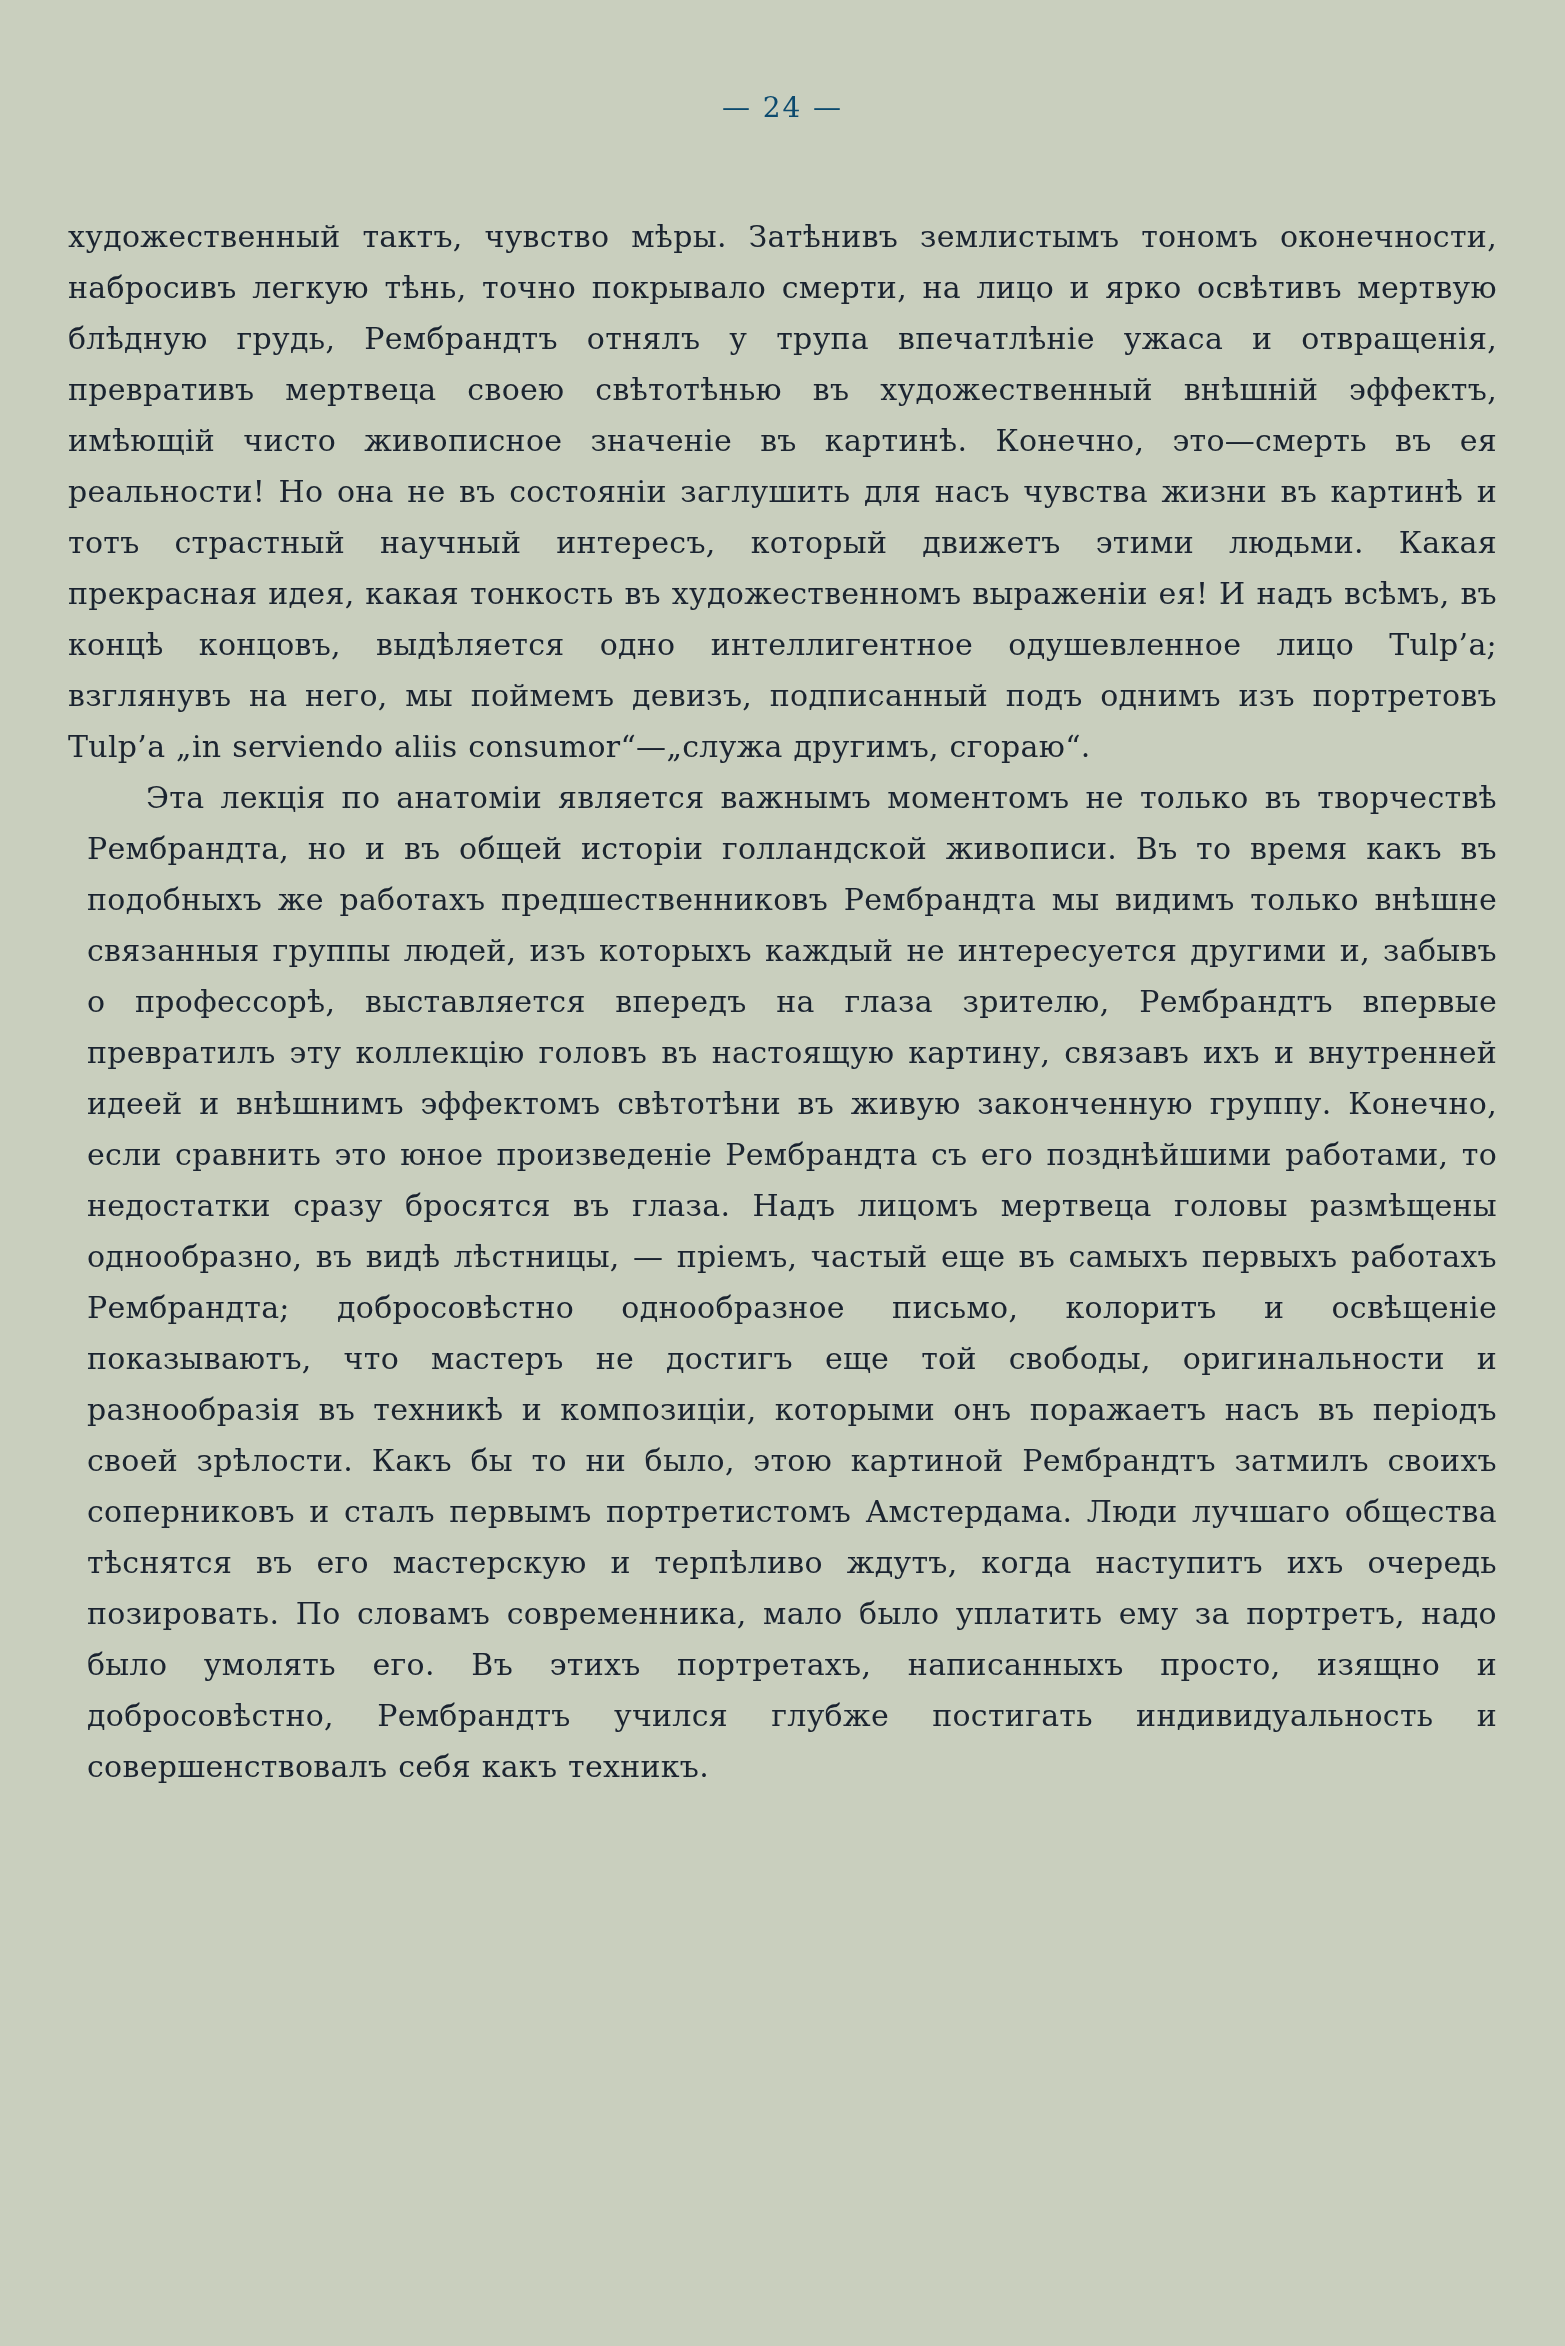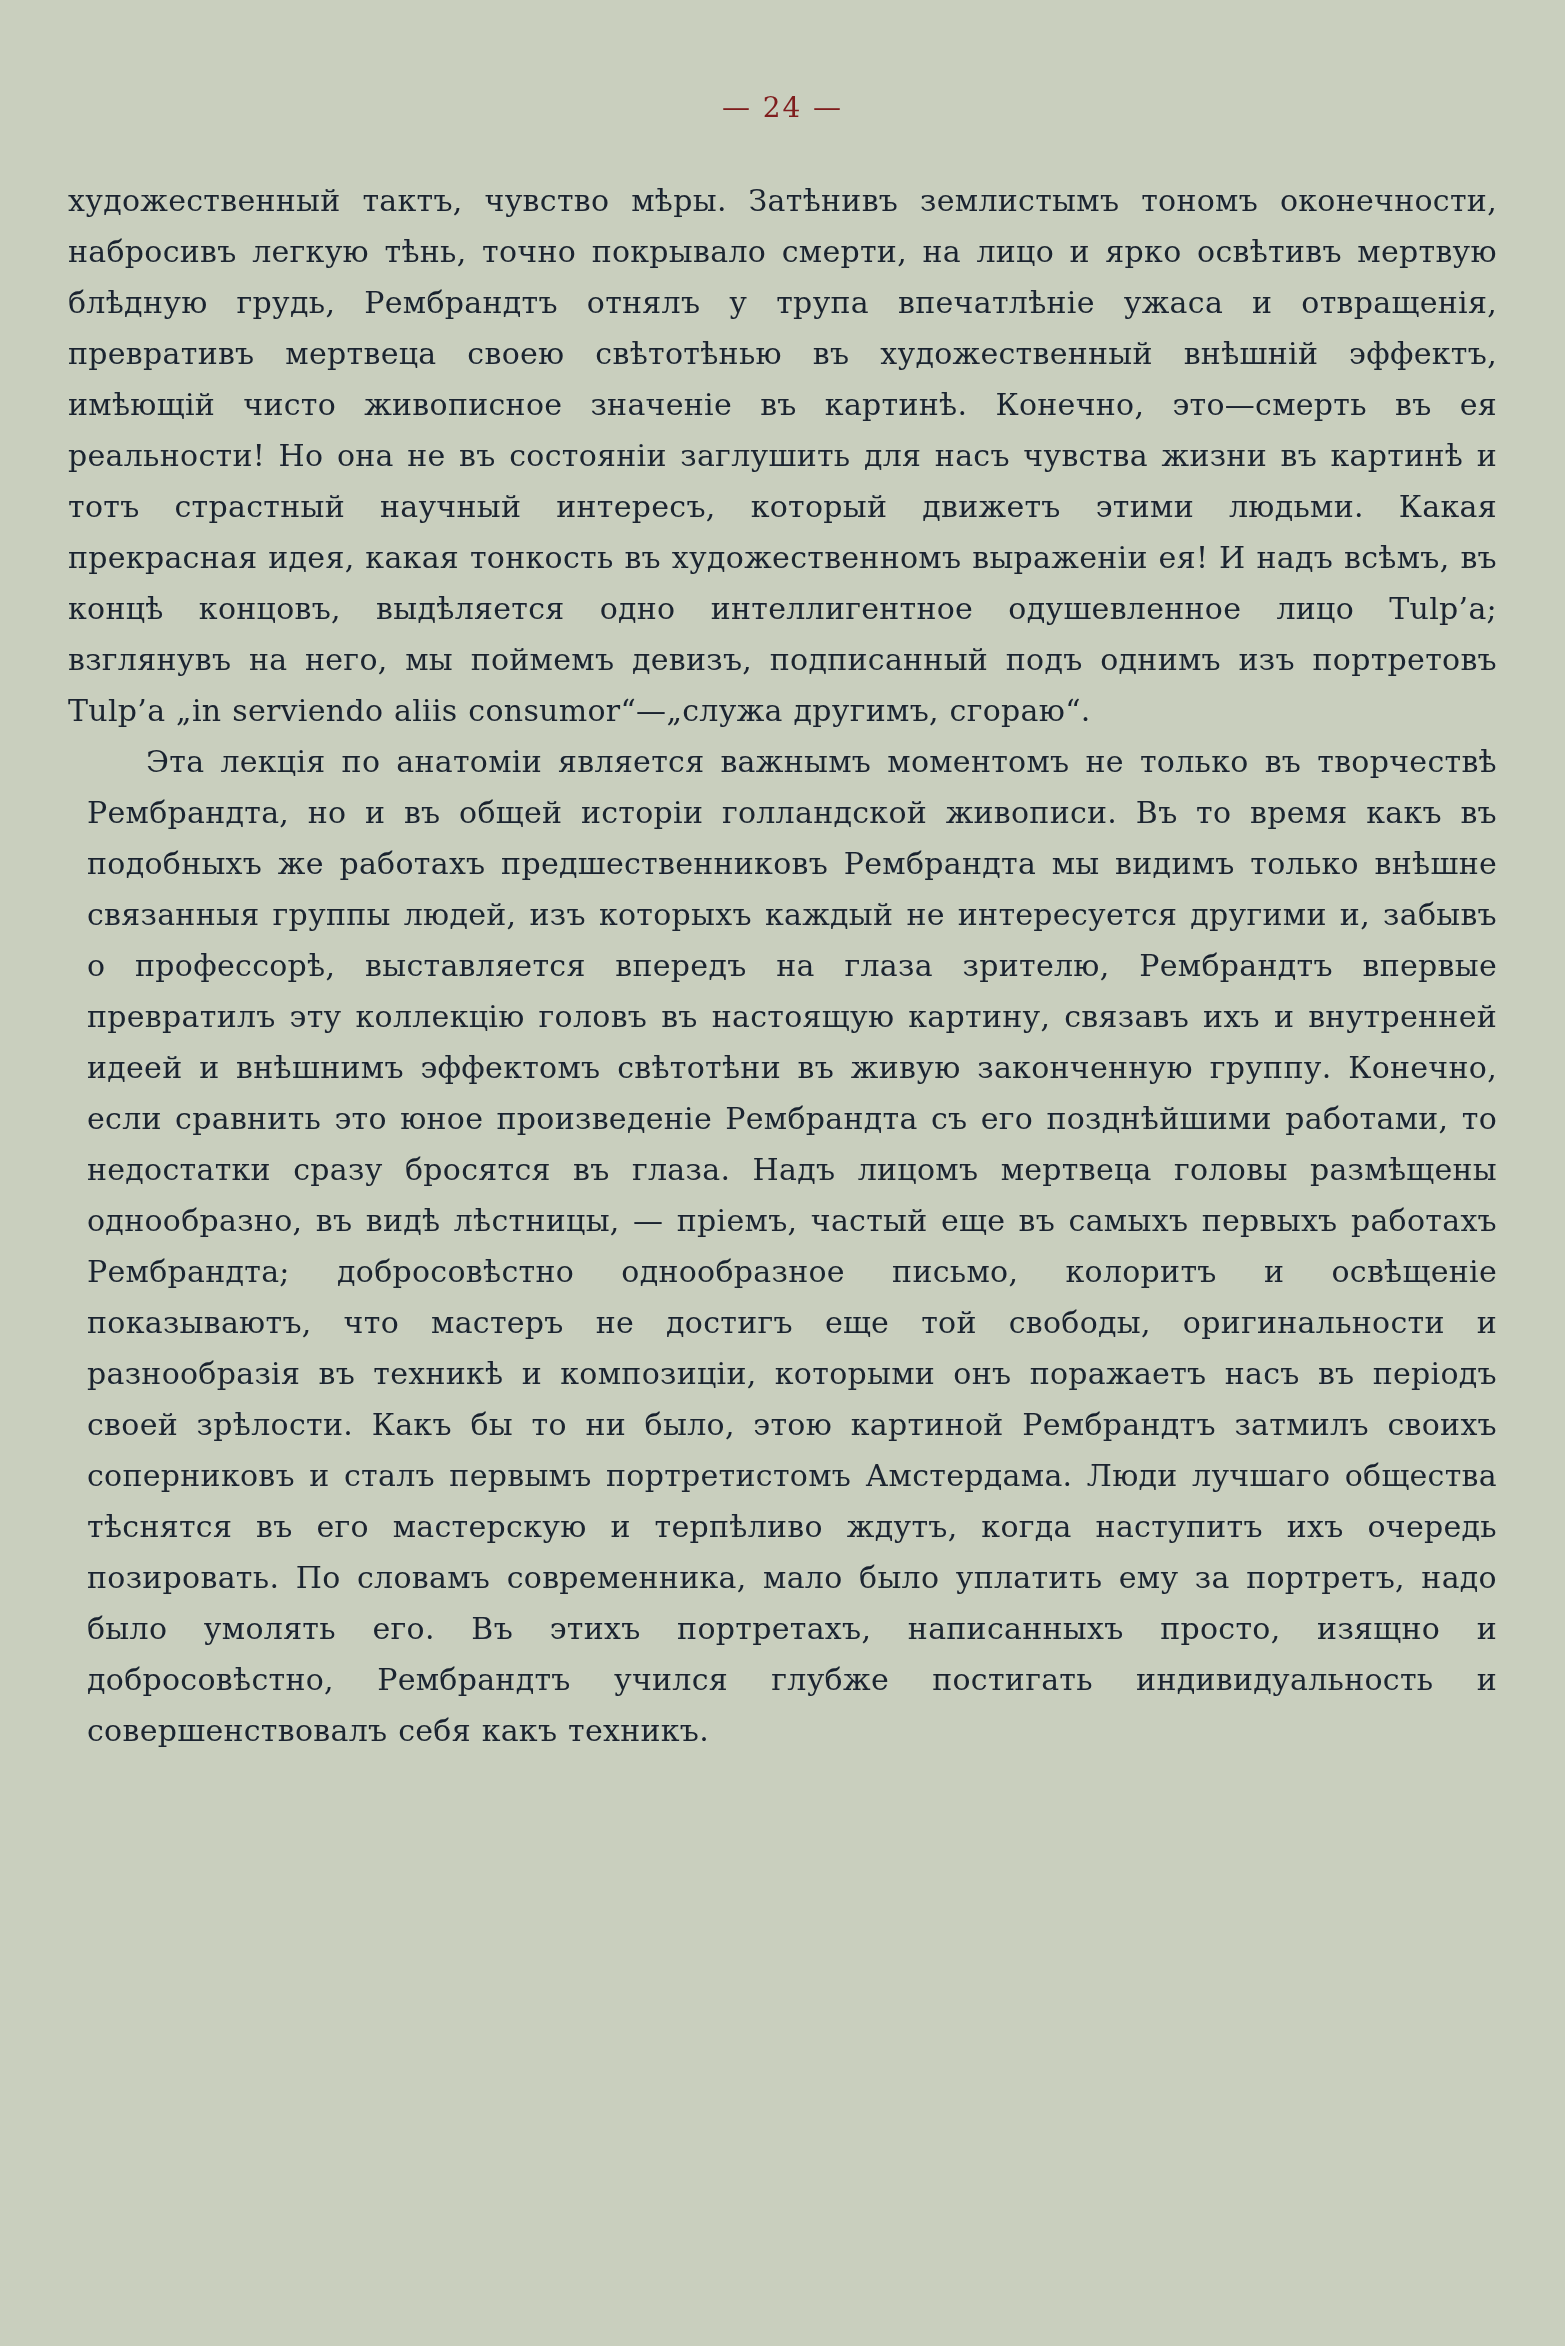--- a/index.html
+++ b/index.html
@@ -22,21 +22,21 @@
     padding: 0;
   }
   .page-number {
     position: absolute;
     top: 91px;
     left: 0;
     right: 0;
     text-align: center;
     font-size: 28px;
     letter-spacing: 1.9px;
-    color: #7f1d1d;
+    color: #0c4a6e;
     font-family: "DejaVu Serif", serif;
   }
   .text-block {
     position: absolute;
     top: 175px;
     left: 68px;
     width: 1429px;
   }
   p {
     margin: 0;
@@ -44,20 +44,21 @@
     text-align-last: left;
     font-size: 30px;
     line-height: 51px;
     letter-spacing: 0.3px;
     color: #1b2430;
     font-family: "DejaVu Serif", serif;
     word-spacing: 0.9px;
   }
   p.first {
     text-indent: 0;
+    margin-top: 36px;
   }
   p.indent {
     text-indent: 59px;
     margin-left: 19px;
   }
 </style>
 </head>
 <body>
 
 <div class="page">

